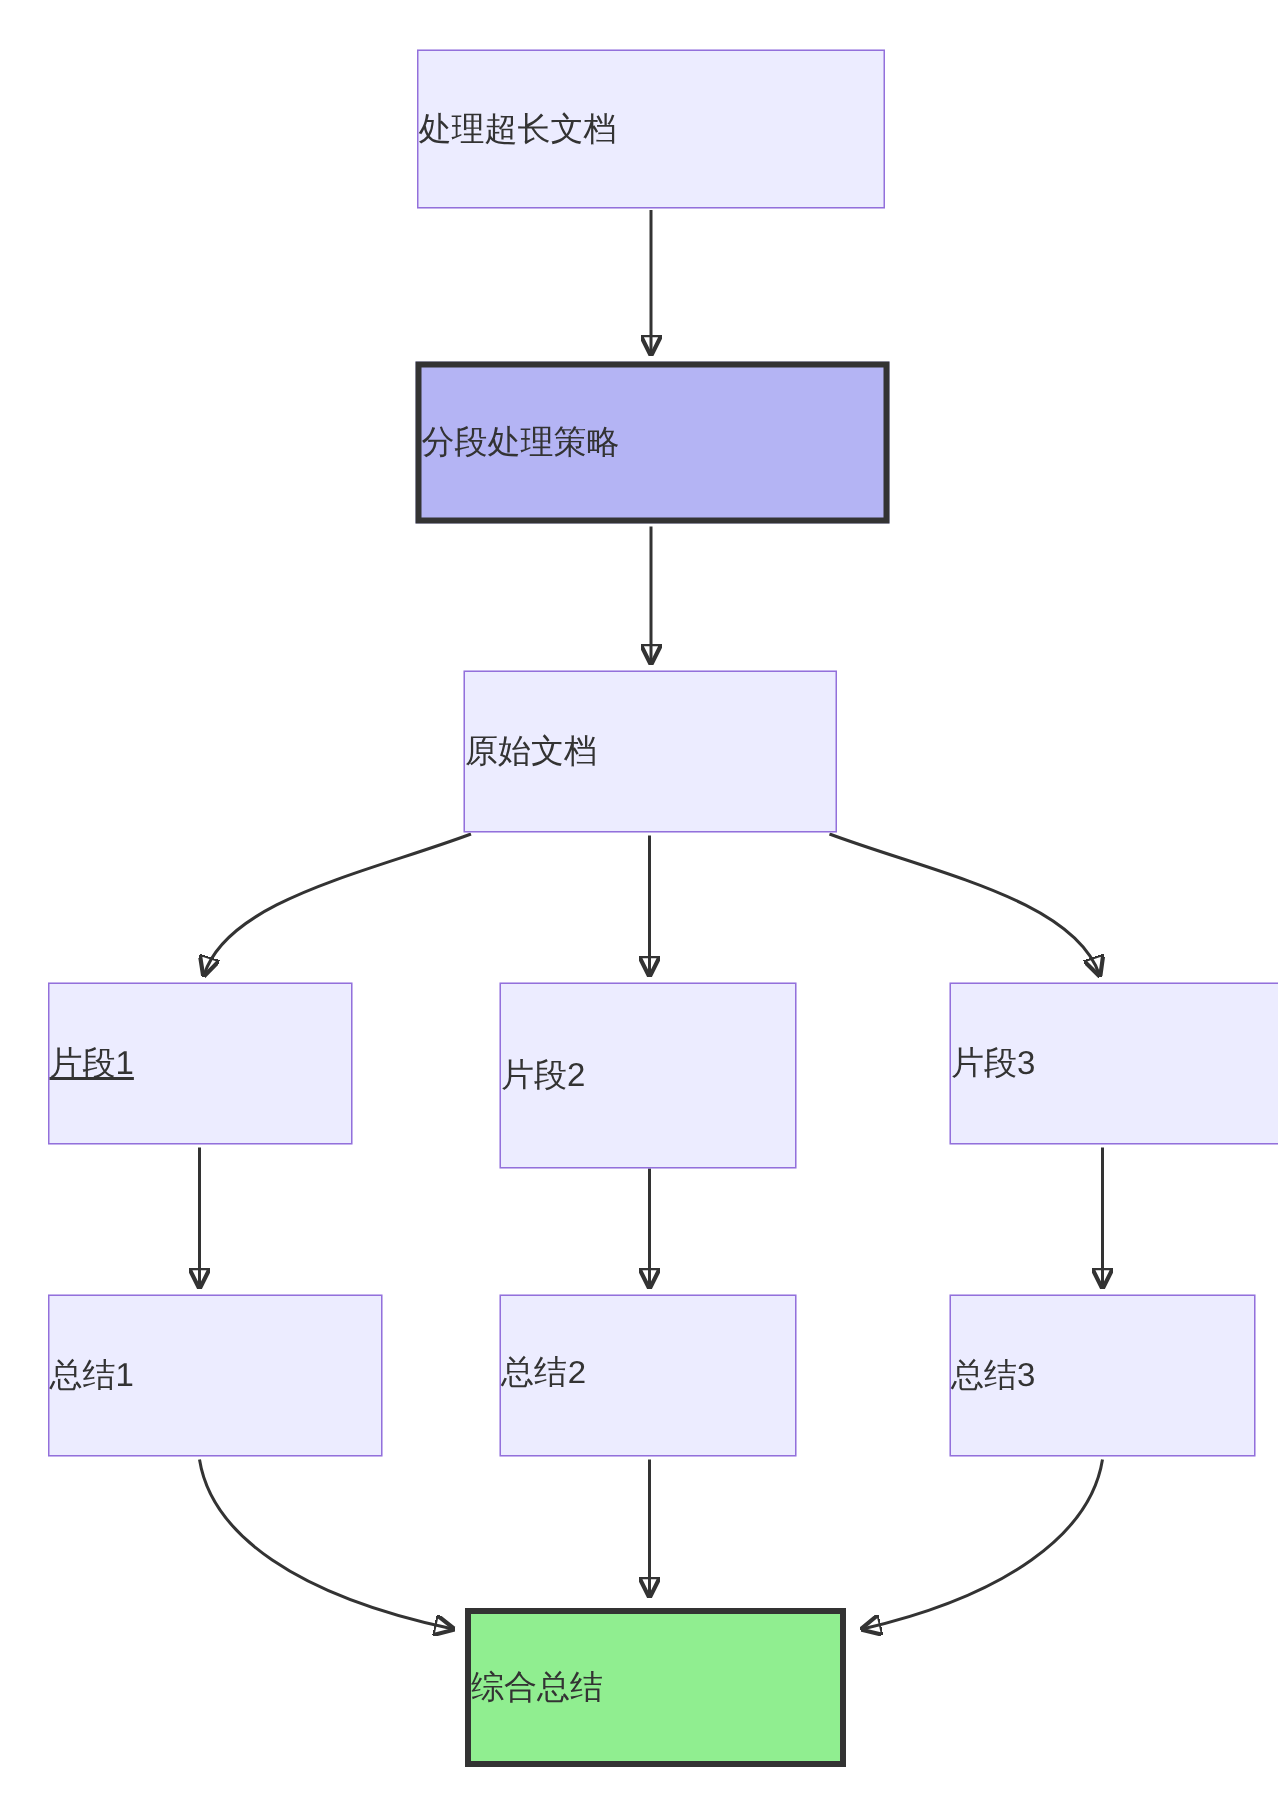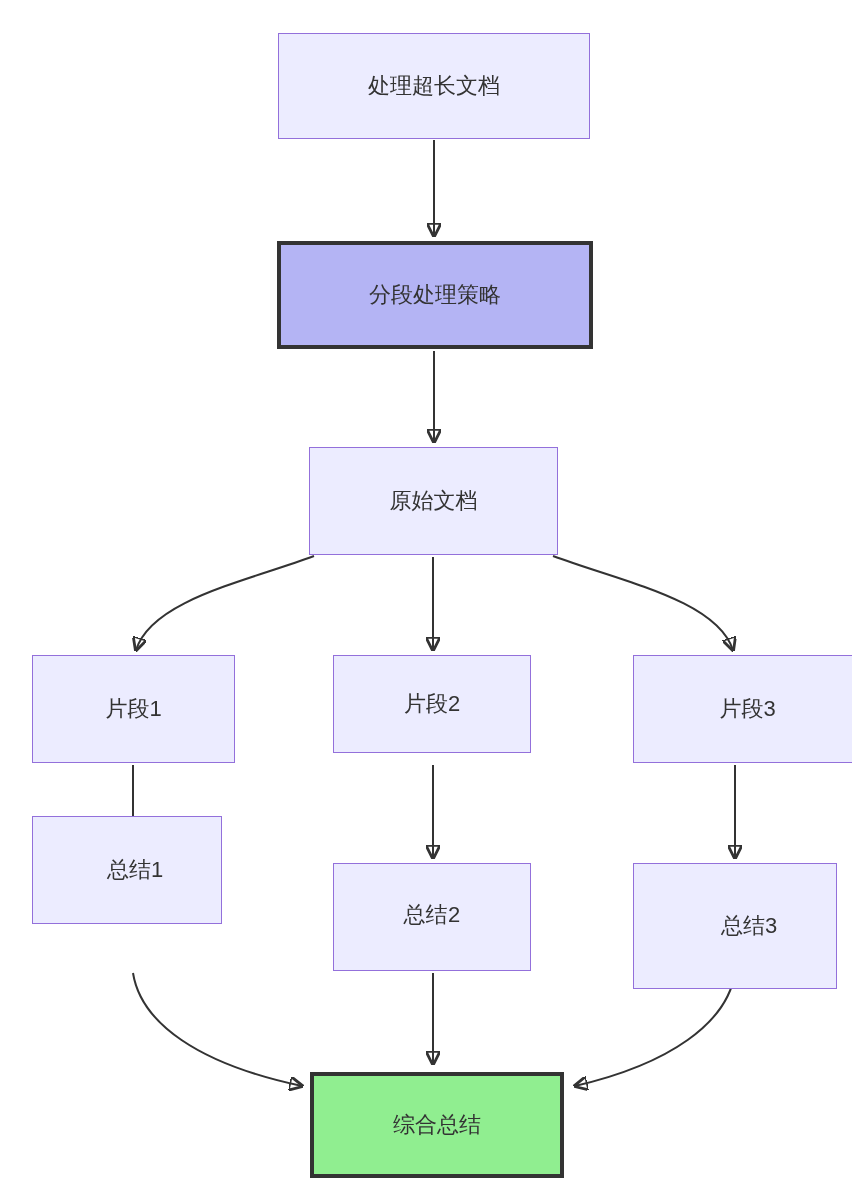--- a/index.html
+++ b/index.html
@@ -32,46 +32,46 @@
   }
   .edges path {
     fill: none;
     stroke: var(--edge);
     stroke-width: 2px;
   }
   .node {
     position: absolute;
     display: flex;
     align-items: center;
-    justify-content: center;
+    justify-content: flex-start;
     background: var(--node-fill);
     border: 1.5px solid var(--node-border);
     color: var(--text);
     font-size: 22px;
     line-height: 1.3;
     text-align: center;
   }
   .node.highlight {
     background: var(--highlight-fill);
     border: 4px solid var(--highlight-border);
   }
   .node.success {
     background: var(--success-fill);
     border: 4px solid var(--success-border);
   }
   
   #n-process-doc { left: 278px; top:   33px; width: 312px; height: 106px; }
   #n-strategy    { left: 277px; top:  241px; width: 316px; height: 108px; }
   #n-original    { left: 309px; top:  447px; width: 249px; height: 108px; }
-  #n-seg1        { left:  32px; top:  655px; width: 203px; height: 108px; }
-  #n-seg2        { left: 333px; top:  655px; width: 198px; height: 98px; }
+  #n-seg1        { left:  32px; top:  655px; width: 203px; height: 108px; text-decoration: underline; }
+  #n-seg2        { left: 333px; top:  655px; width: 198px; height: 124px; }
   #n-seg3        { left: 633px; top:  655px; width: 229px; height: 108px; }
-  #n-sum1        { left:  32px; top:  816px; width: 190px; height: 108px; padding-left: 16px; }
+  #n-sum1        { left:  32px; top:  863px; width: 223px; height: 108px; }
   #n-sum2        { left: 333px; top:  863px; width: 198px; height: 108px; font-family: Liberation Mono, monospace; }
-  #n-sum3        { left: 633px; top:  863px; width: 204px; height: 126px; padding-left: 28px; }
+  #n-sum3        { left: 633px; top:  863px; width: 204px; height: 108px; }
   #n-final       { left: 310px; top: 1072px; width: 254px; height: 106px; }
 </style>
 </head>
 <body>
 
 <div class="canvas">
 
   <svg class="edges" width="852" height="1196" viewBox="0 0 852 1196" xmlns="http://www.w3.org/2000/svg">
     <defs>
       <marker id="arrow" viewBox="0 0 10 10" refX="9" refY="5" markerWidth="7" markerHeight="7" orient="auto">

